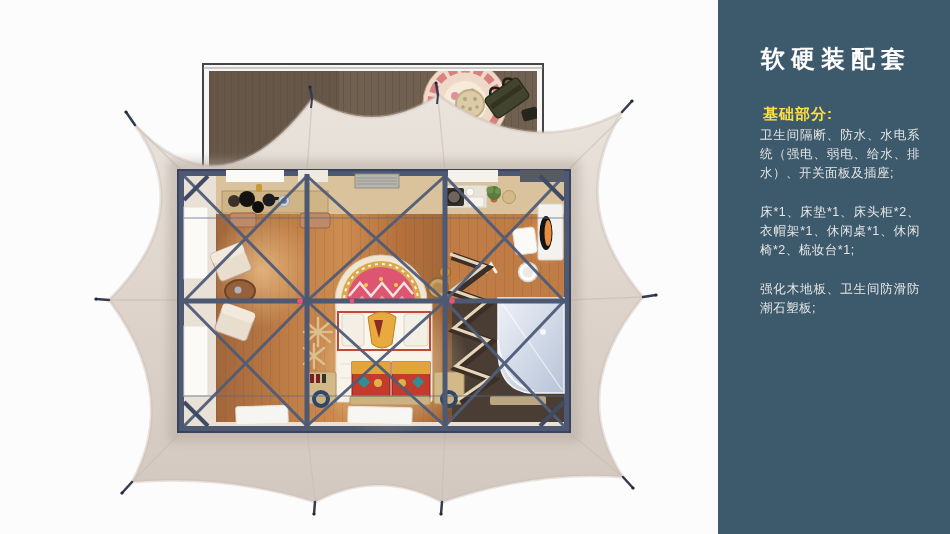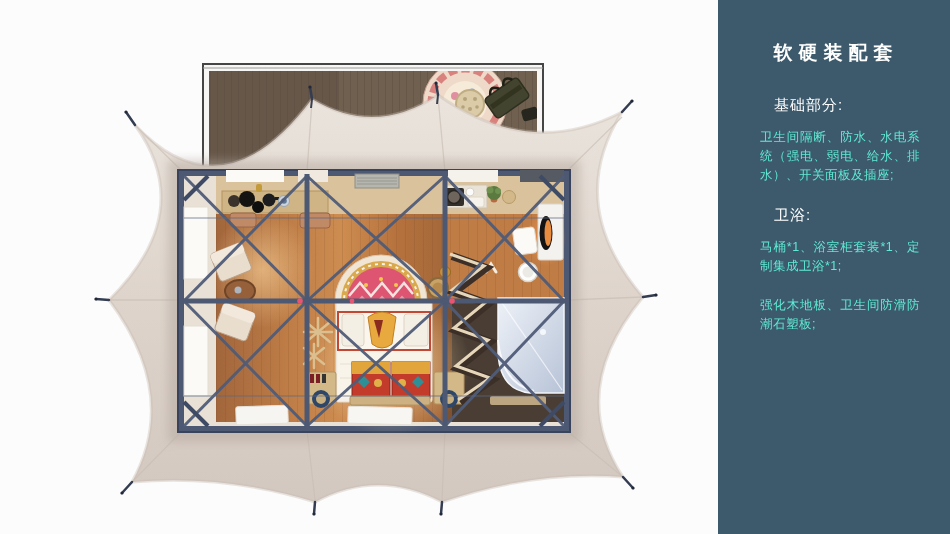--- a/index.html
+++ b/index.html
@@ -1,27 +1,27 @@
 <!DOCTYPE html>
 <html><head>
 <meta charset="utf-8">
 <style>
   html,body{margin:0;padding:0;background:#ffffff;}
   .stage{position:relative;width:950px;height:534px;background:#fcfcfc;overflow:hidden;
          font-family:"Liberation Sans","DejaVu Sans",sans-serif;}
   .render-wrap{position:absolute;left:0;top:0;width:718px;height:534px;}
   .sidebar{position:absolute;right:0;top:0;width:232px;height:534px;box-sizing:border-box;
            padding:27px 30px 0 42px;color:#fff;}
-  .sidebar-title{font-size:19px;font-weight:700;letter-spacing:6px;text-align:center;
+  .sidebar-title{font-size:24px;font-weight:700;letter-spacing:6px;text-align:center;
                  white-space:nowrap;margin-left:-8px;color:#ffffff;}
   .side-section{margin:20px 0 0;}
   .side-section:first-of-type{margin-top:29px;}
-  .side-section h3{font-size:15px;line-height:19px;font-weight:400;margin:14px;color:#ffffff;
+  .side-section h3{font-size:15px;line-height:19px;font-weight:700;margin:3px;color:#fde047;
                    letter-spacing:1px;}
-  .side-section p{font-size:12.5px;line-height:19px;margin:3px 0 0;color:#5eead4;
+  .side-section p{font-size:12.5px;line-height:19px;margin:3px 0 0;color:#e5e5e5;
                   text-align:justify;letter-spacing:.5px;}
 </style>
 </head>
 <body>
 
 <div class="stage">
 
   <div class="render-wrap">
   <svg viewBox="0 0 718 534" width="718" height="534" xmlns="http://www.w3.org/2000/svg">
     <defs>
@@ -370,25 +370,22 @@
   </div>
 
   <aside class="sidebar" style="background: rgb(61, 90, 108);">
     <h1 class="sidebar-title">软硬装配套</h1>
 
     <div class="side-section">
       <h3>基础部分:</h3>
       <p>卫生间隔断、防水、水电系统（强电、弱电、给水、排水）、开关面板及插座;</p>
     </div>
     <div class="side-section">
+      <p>床*1、床垫*1、床头柜*2、衣帽架*1、休闲桌*1、休闲椅*2、梳妆台*1;</p>
     </div>
     <div class="side-section">
-    </div>
-    <div class="side-section">
-      <h3>卫浴:</h3>
-      <p>马桶*1、浴室柜套装*1、定制集成卫浴*1;</p>
     </div>
     <div class="side-section">
       <p>强化木地板、卫生间防滑防潮石塑板;</p>
     </div>
   </aside>
 
 </div>
 
 </body></html>

